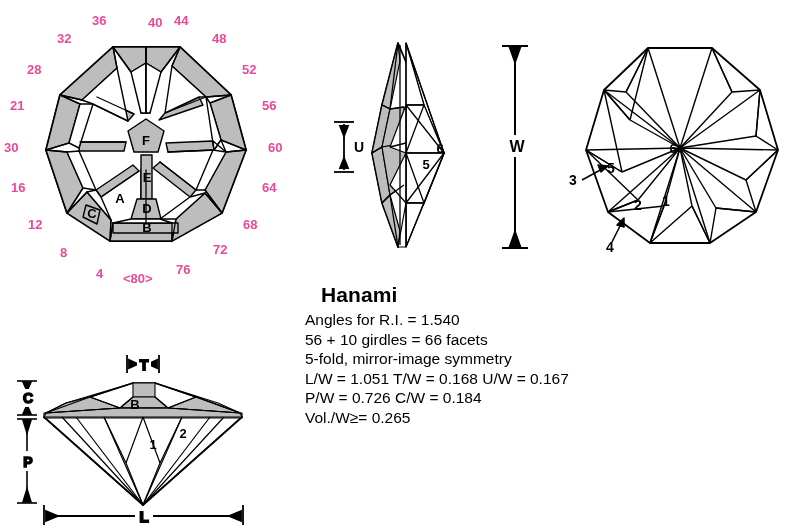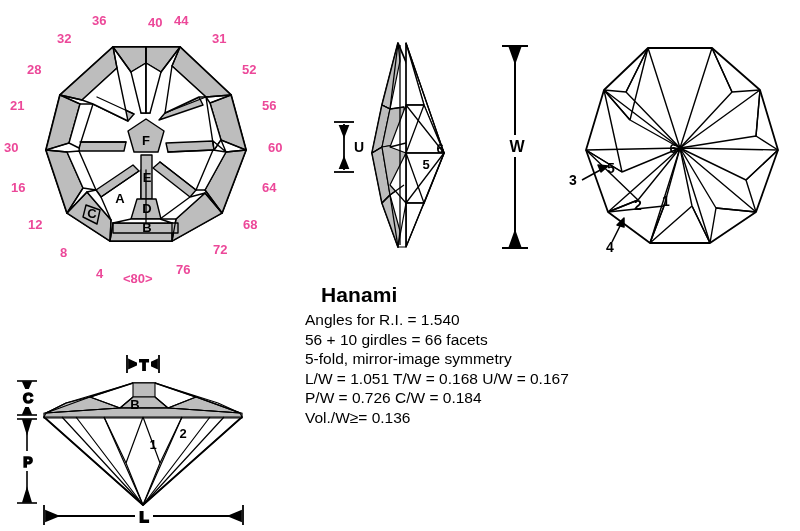--- a/index.html
+++ b/index.html
@@ -96,21 +96,21 @@
         <text x="120" y="203">A</text>
         <text x="92" y="218">C</text>
       </g>
     </svg>
 
     <div id="crown-index-marks">
         <div class="idx" style="left: 148px; top: 8px; margin-top: 8px;">40</div>
         <div class="idx" style="left: 92px; top: 14px;">36</div>
         <div class="idx" style="left: 174px; top: 14px;">44</div>
         <div class="idx" style="left: 57px; top: 32px;">32</div>
-        <div class="idx" style="left: 212px; top: 32px;">31</div>
+        <div class="idx" style="left: 212px; top: 32px;">48</div>
         <div class="idx" style="left: 27px; top: 63px;">28</div>
         <div class="idx" style="left: 242px; top: 63px;">52</div>
         <div class="idx" style="left: 10px; top: 99px;">21</div>
         <div class="idx" style="left: 262px; top: 99px;">56</div>
         <div class="idx" style="left: 4px; top: 141px;">30</div>
         <div class="idx" style="left: 268px; top: 141px;">60</div>
         <div class="idx" style="left: 11px; top: 181px;">16</div>
         <div class="idx" style="left: 262px; top: 181px;">64</div>
         <div class="idx" style="left: 28px; top: 218px;">12</div>
         <div class="idx" style="left: 243px; top: 218px;">68</div>
@@ -324,16 +324,16 @@
     </svg>
   </div>
 
   <div class="specs">
     <div class="title">Hanami</div>
     <div class="line">Angles for R.I. = 1.540</div>
     <div class="line">56 + 10 girdles = 66 facets</div>
     <div class="line">5-fold, mirror-image symmetry</div>
     <div class="line">L/W = 1.051  T/W = 0.168  U/W = 0.167</div>
     <div class="line">P/W = 0.726  C/W = 0.184</div>
-    <div class="line">Vol./W≥= 0.136</div>
+    <div class="line">Vol./W≥= 0.265</div>
   </div>
 
 </div>
 
 </body></html>

